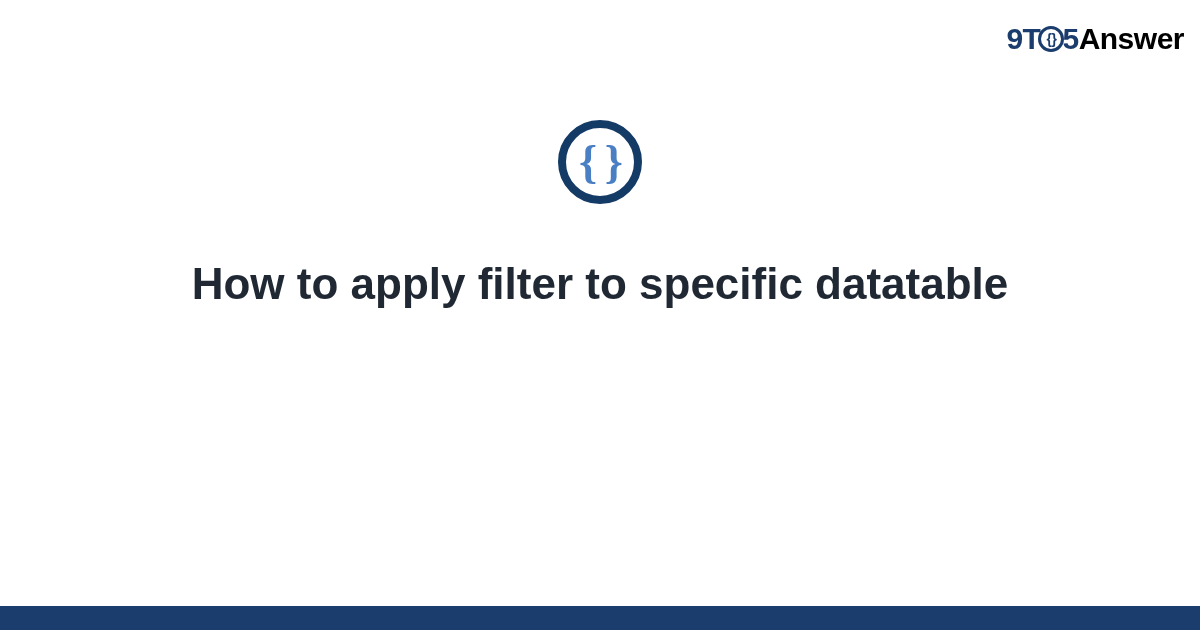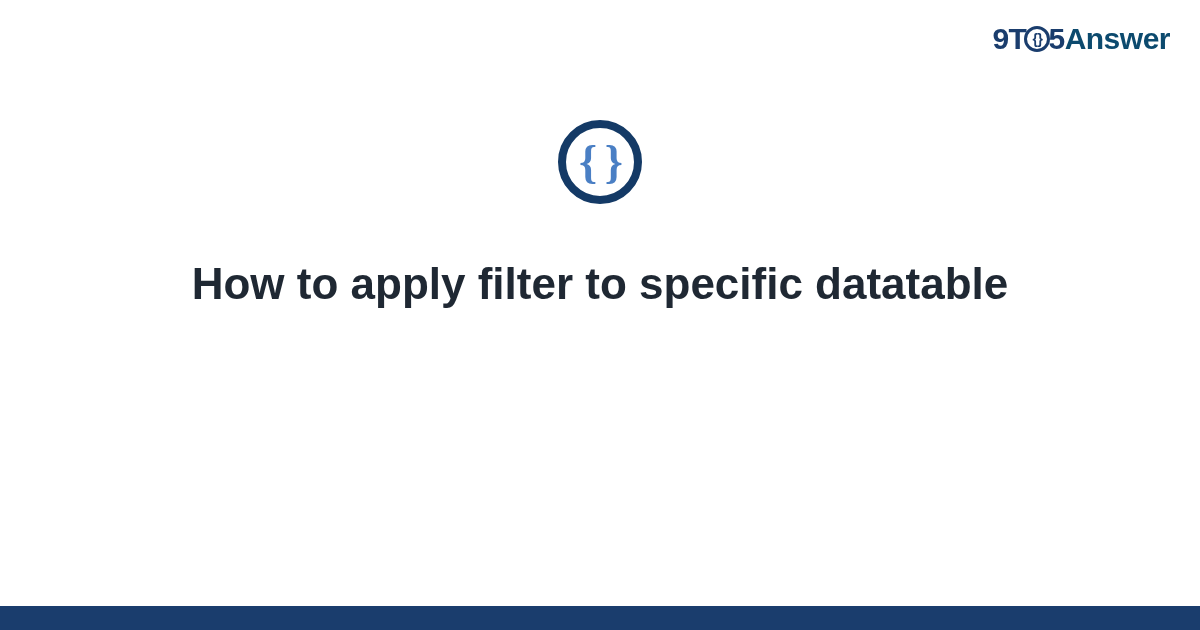--- a/index.html
+++ b/index.html
@@ -7,42 +7,42 @@
       width: 1200px;
       height: 630px;
       background: #ffffff;
       font-family: Arial, Helvetica, sans-serif;
       position: relative;
       overflow: hidden;
     }
     .brand-logo {
       position: absolute;
       top: 22px;
-      right: 30px;
+      right: 16px;
       font-size: 30px;
       font-weight: bold;
       letter-spacing: -0.5px;
     }
     .brand-9t { color: #1a3d6d; }
     .brand-dot {
       display: inline-flex;
       align-items: center;
       justify-content: center;
       width: 26px;
       height: 26px;
       border: 3px solid #1a3d6d;
       border-radius: 50%;
       font-size: 14px;
       vertical-align: middle;
       margin: 0 -2px 4px -2px;
       color: #1a3d6d;
       font-weight: bold;
     }
     .brand-5 { color: #1a3d6d; }
-    .brand-answer { color: #0c4a6e; font-weight: 600; }
+    .brand-answer { color: #000000; font-weight: 600; }
     .center-wrap {
       position: absolute;
       top: 120px;
       left: 0;
       right: 0;
       display: flex;
       flex-direction: column;
       align-items: center;
     }
     .code-icon {

